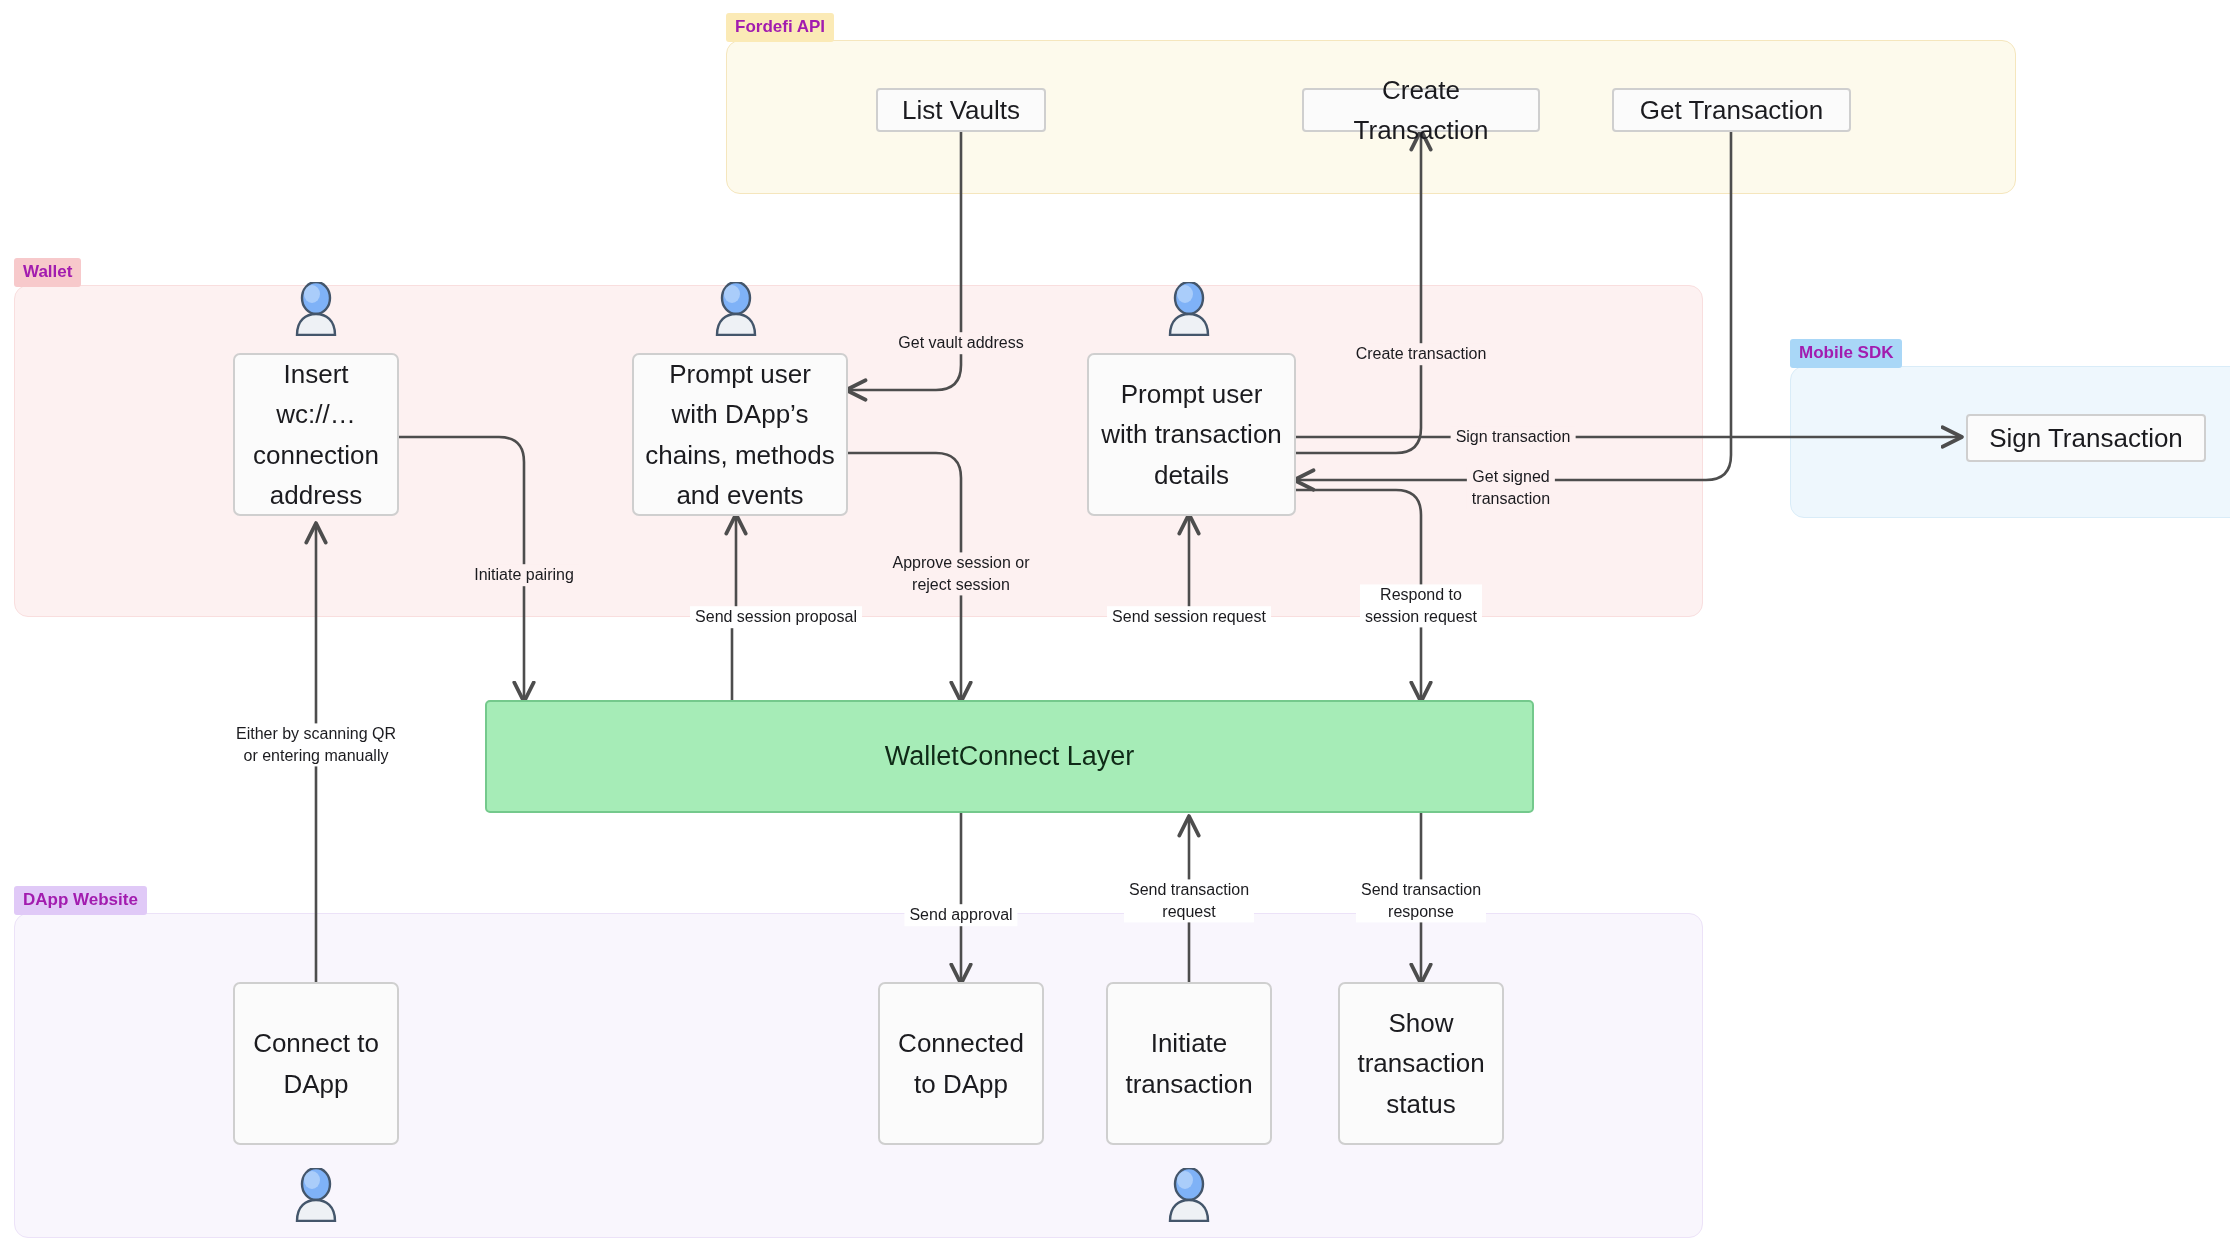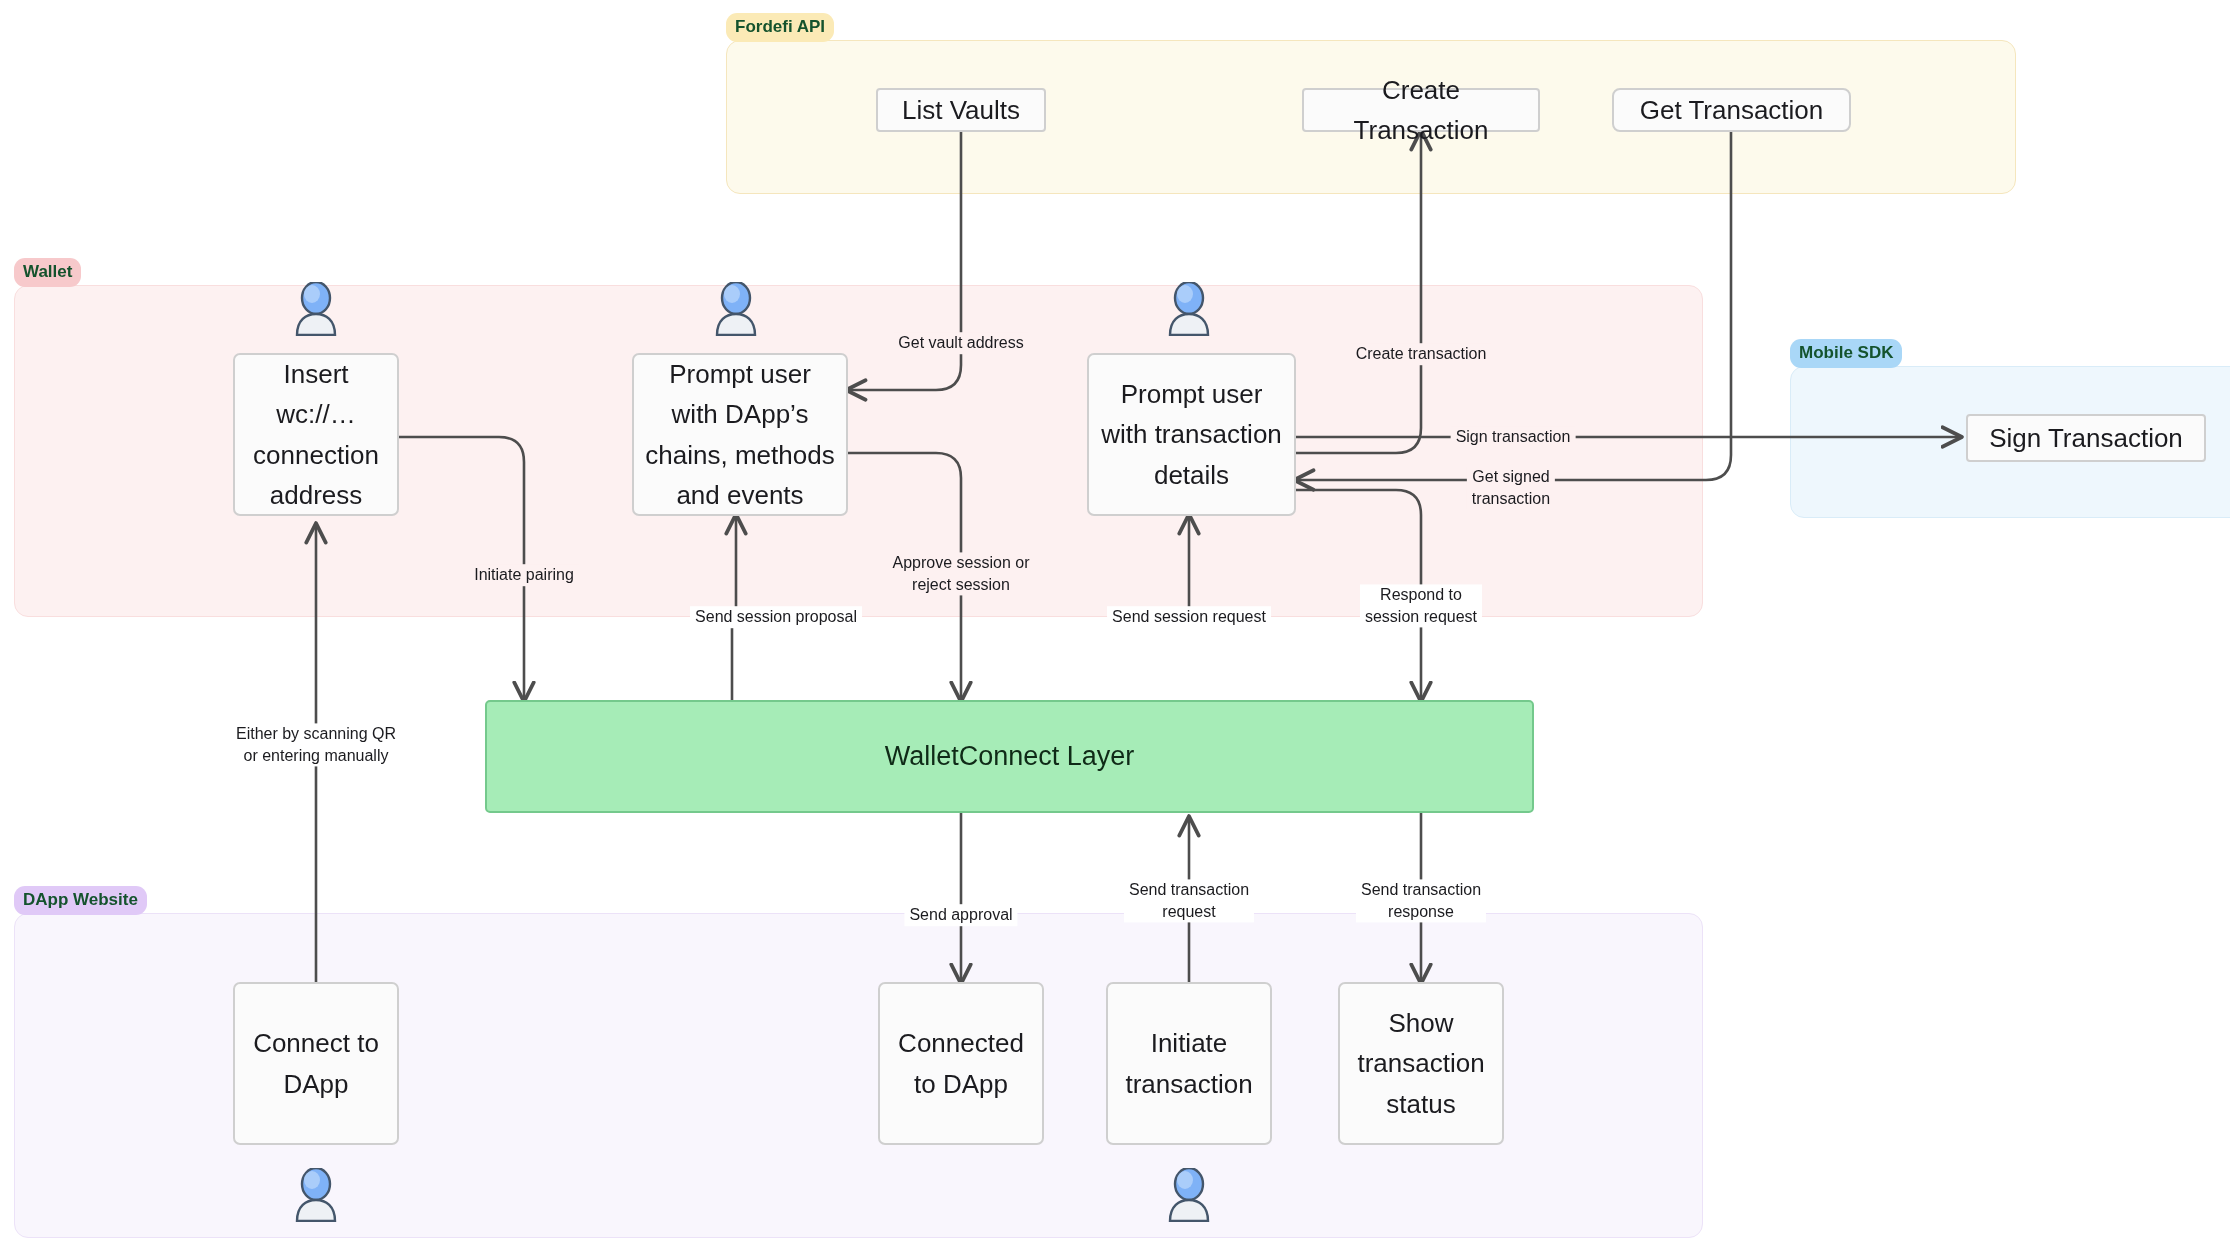--- a/index.html
+++ b/index.html
@@ -45,24 +45,24 @@
     border: 1px solid #d9ecf8;
   }
   .lane-dapp {
     background: #f9f6fd;
     border: 1px solid #ece2f8;
   }
 
   
   .lane-label {
     position: absolute;
-    border-radius: 11px;
+    border-radius: 3px;
     font-size: 17px;
     font-weight: 600;
-    color: #14532d;
+    color: #a21caf;
     padding: 4px 9px 5px 9px;
     line-height: 1.15;
     white-space: nowrap;
     box-sizing: border-box;
   }
   .pill-fordefi { background: #fbeab6; }
   .pill-wallet  { background: #f7c9cb; }
   .pill-mobile  { background: #a9d7f7; }
   .pill-dapp    { background: #e0c9f7; }
 
@@ -232,21 +232,21 @@
   <div class="lane-label pill-wallet" style="left:14px; top:258px;">Wallet</div>
 
   <div class="lane-label pill-mobile" style="left:1790px; top:339px;">Mobile SDK</div>
 
   <div class="lane-label pill-dapp" style="left:14px; top:886px;">DApp Website</div>
 
   <div class="node flat" style="left:876px; top:88px; width:170px; height:44px;">List Vaults</div>
 
   <div class="node flat" style="left:1302px; top:88px; width:238px; height:44px;">Create Transaction</div>
 
-  <div class="node flat" style="left:1612px; top:88px; width:239px; height:44px;border-radius:8px;">Get Transaction</div>
+  <div class="node flat" style="left:1612px; top:88px; width:239px; height:44px;">Get Transaction</div>
 
   <div class="node" style="left:233px; top:353px; width:166px; height:163px;">Insert wc://… connection address</div>
 
   <div class="node" style="left:632px; top:353px; width:216px; height:163px;">Prompt user with DApp’s chains, methods and events</div>
 
   <div class="node" style="left:1087px; top:353px; width:209px; height:163px;">Prompt user with transaction details</div>
 
   <div class="node flat" style="left:1966px; top:414px; width:240px; height:48px;">Sign Transaction</div>
 
   <div class="wc-layer" style="left:455px; top:700px; width:1049px; height:113px;margin-left:30px;">

